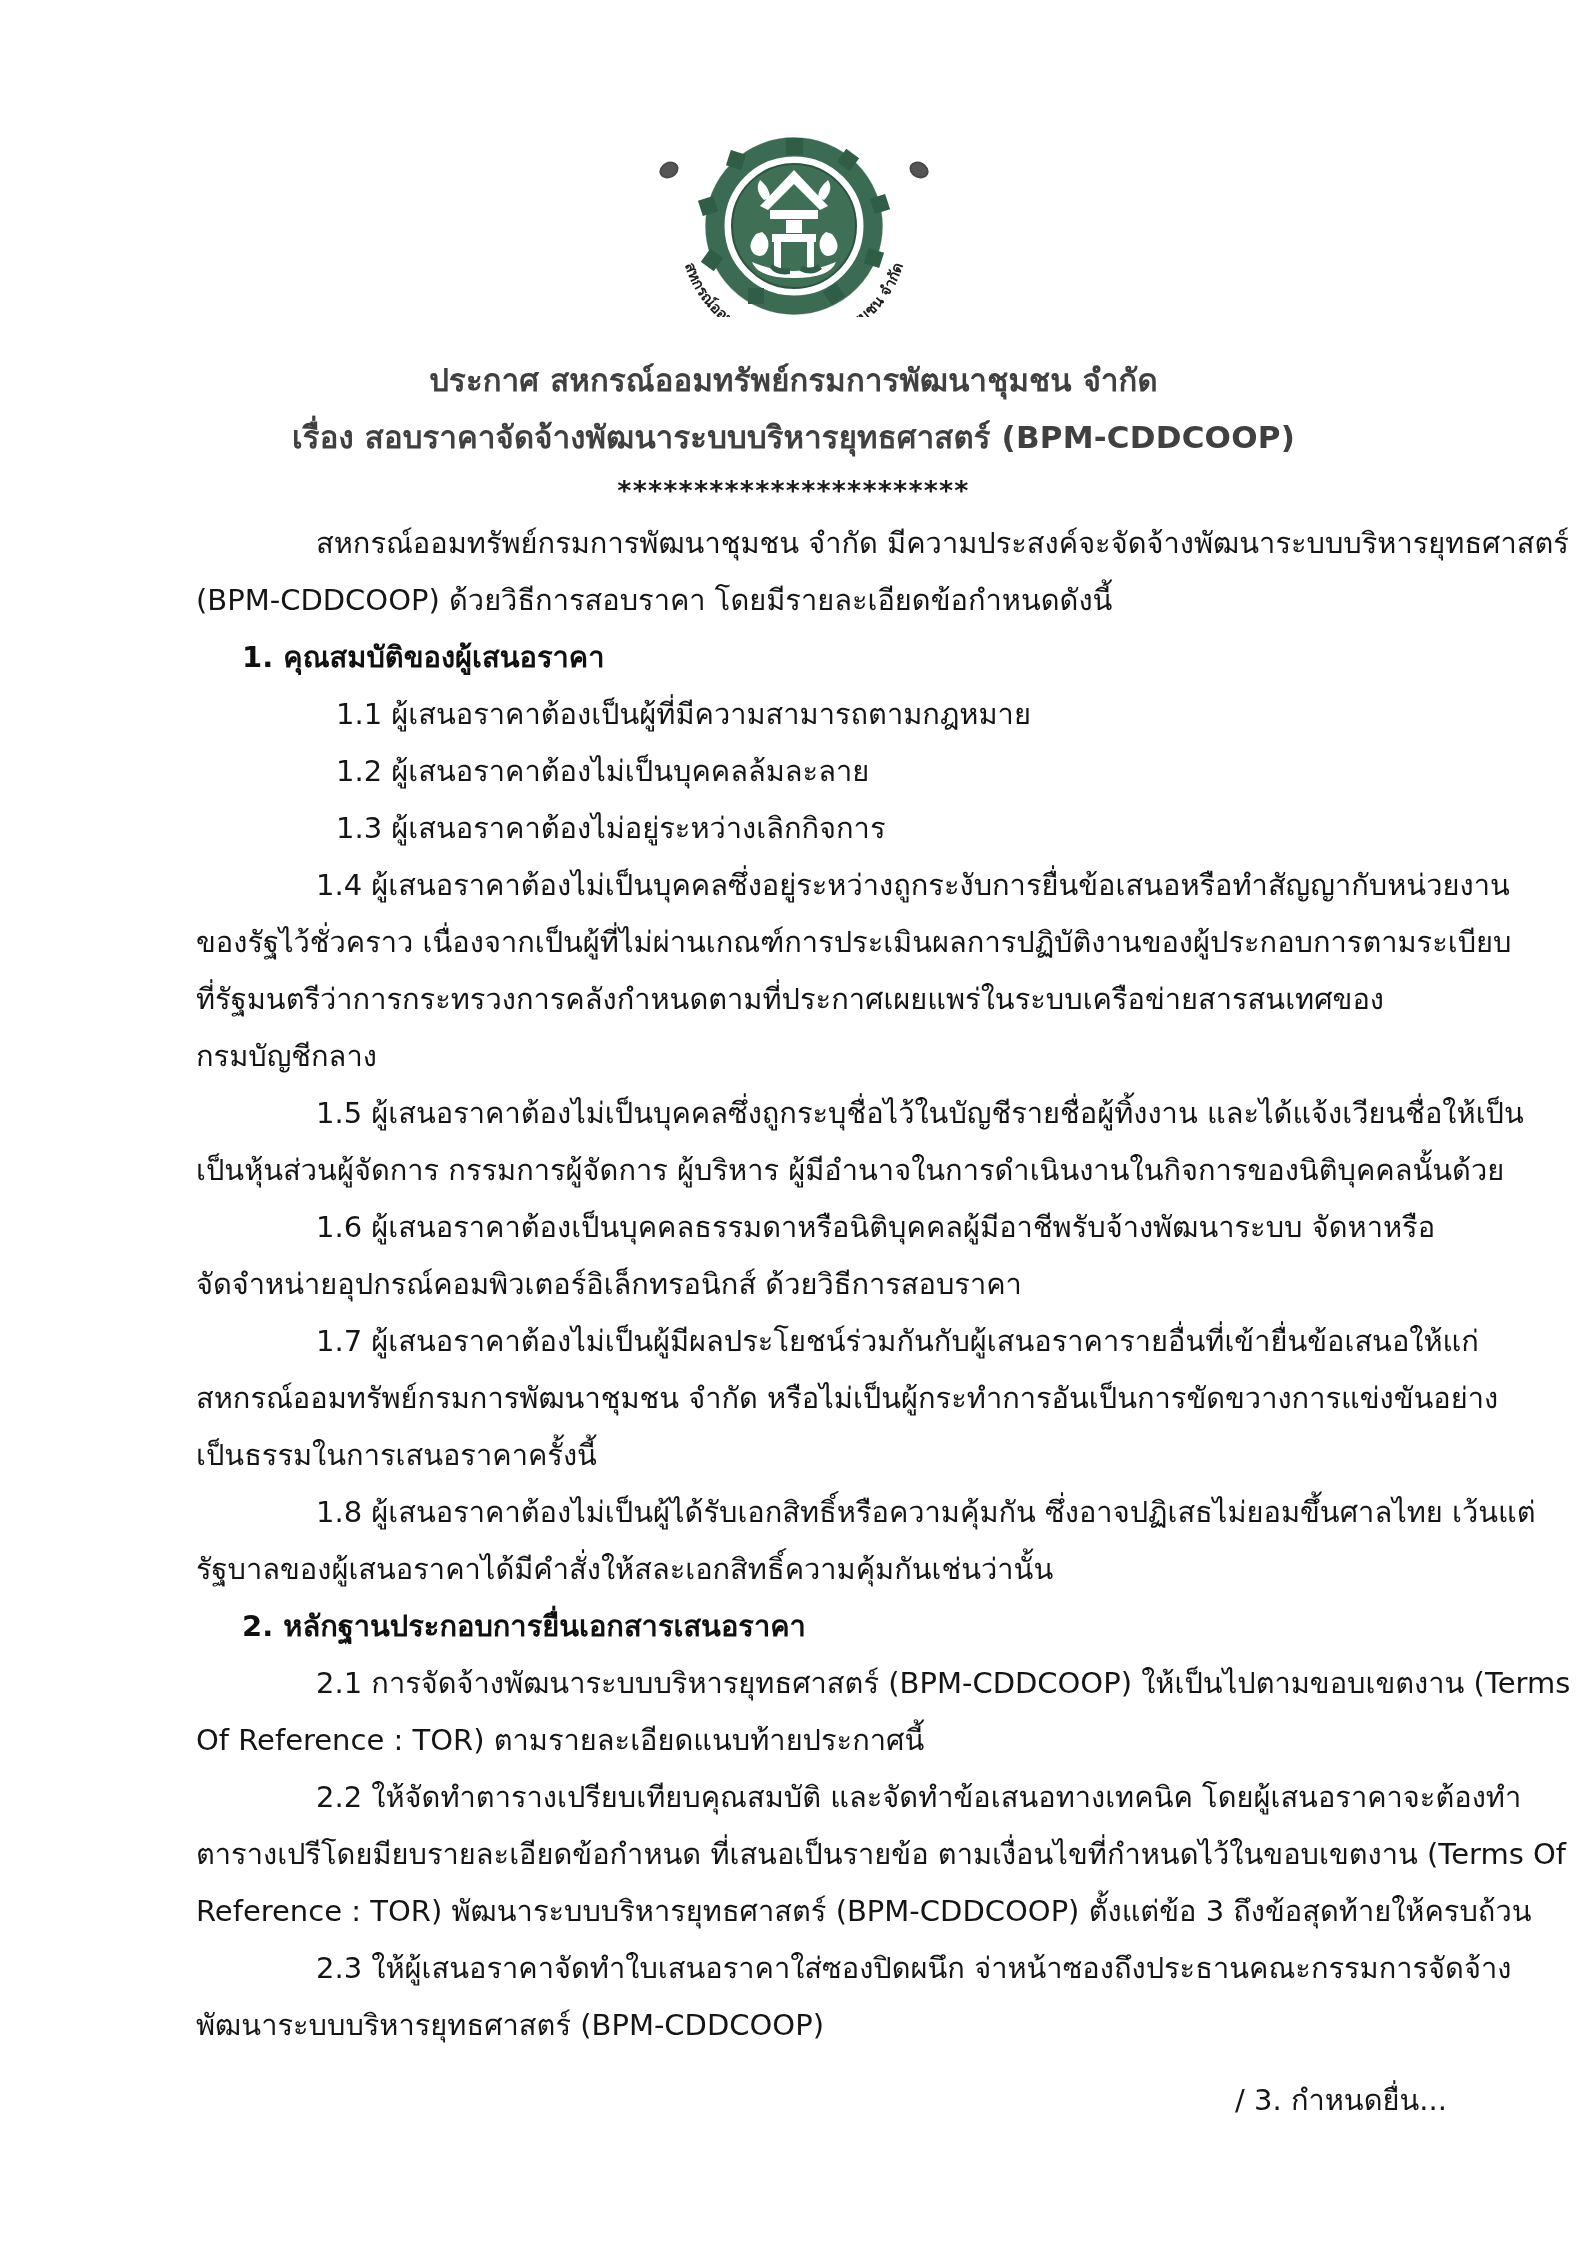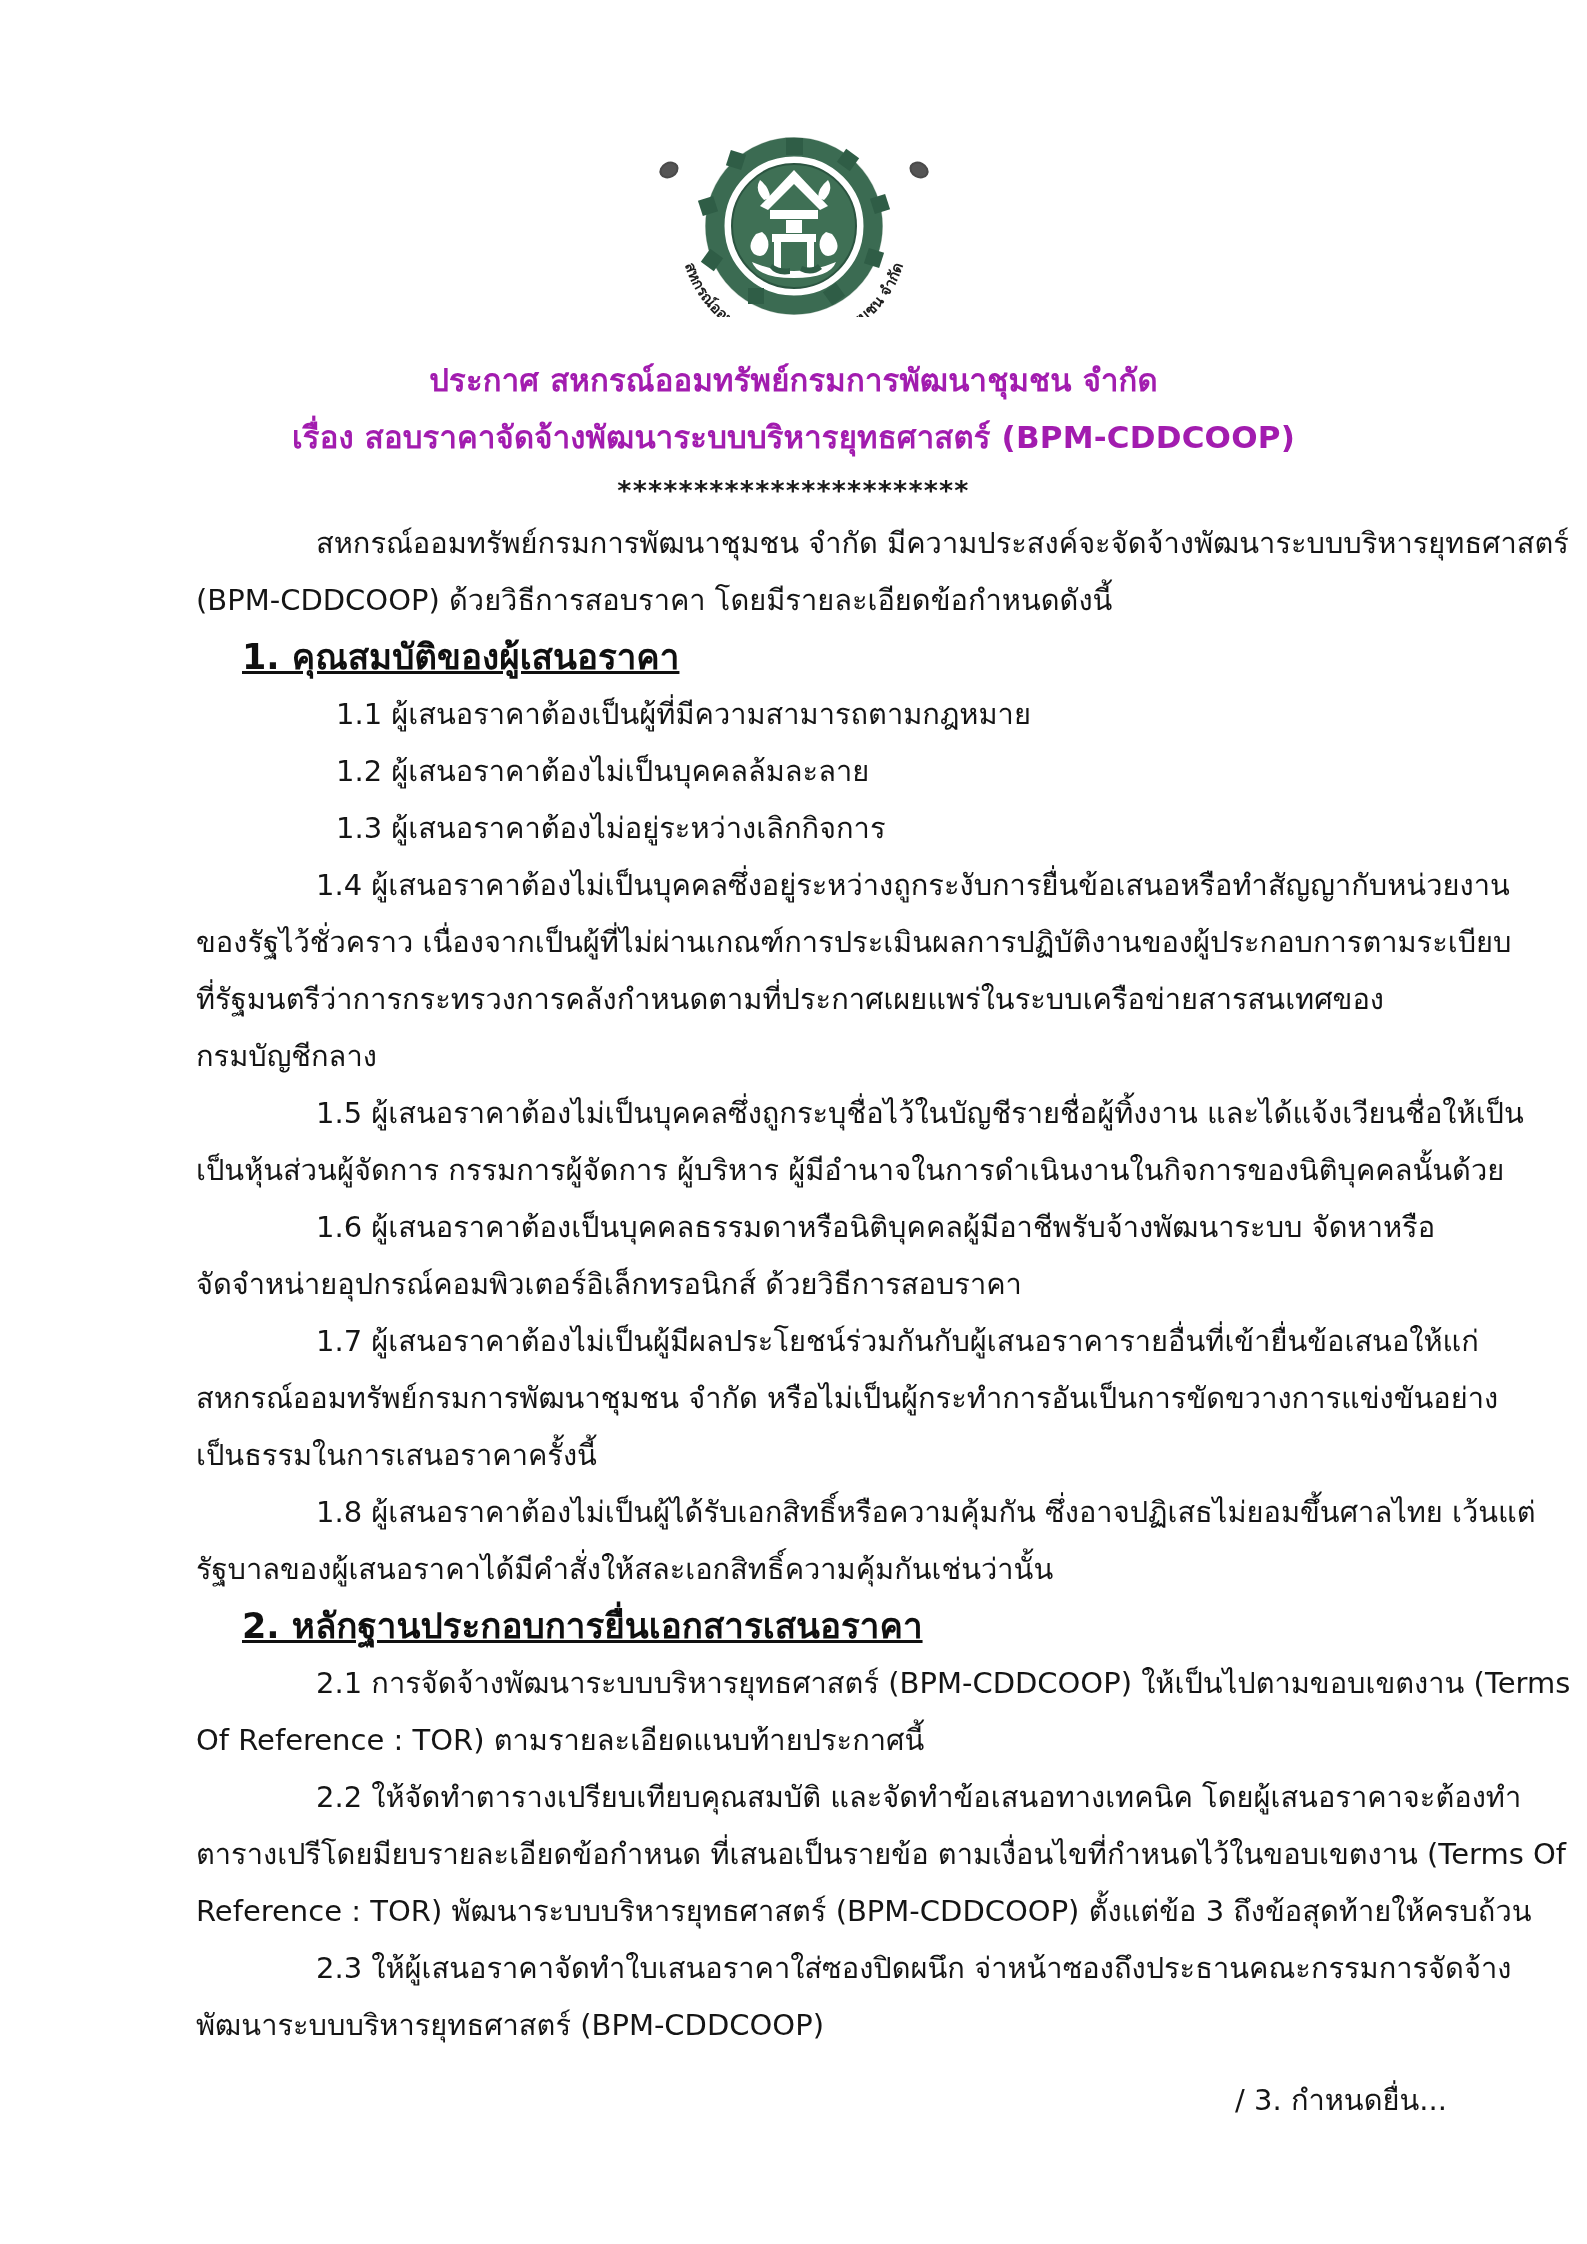--- a/index.html
+++ b/index.html
@@ -42,21 +42,21 @@
     left: 0;
     right: 0;
     top: 352px;
     text-align: center;
   }
   .title-line {
     font-size: 31px;
     line-height: 57px;
     font-weight: 600;
     letter-spacing: .2px;
-    color: #a21caf;
+    color: #404040;
     white-space: nowrap;
   }
   .stars {
     margin-top: 8px;
     font-size: 27px;
     line-height: 34px;
     letter-spacing: 1.2px;
     font-weight: 700;
     color: #1a1a1a;
   }
@@ -73,28 +73,27 @@
     line-height: 57px;
     color: #151515;
     margin: 0;
     text-align: left;
     white-space: nowrap;
   }
   .ind-1  { padding-left: 120px; }   
   .ind-2  { padding-left: 140px; }
   .cont   { padding-left: 0px; }     
   .sect-head {
-    font-size: 35px;
+    font-size: 29px;
     line-height: 57px;
     font-weight: 700;
     padding-left: 46px;
     margin: 0;
     color: #101010;
     white-space: nowrap;
-    text-decoration: underline;
   }
 
   
   .footer {
     position: absolute;
     right: 140px;
     top: 2078px;
     font-size: 29px;
     line-height: 44px;
     color: #151515;

